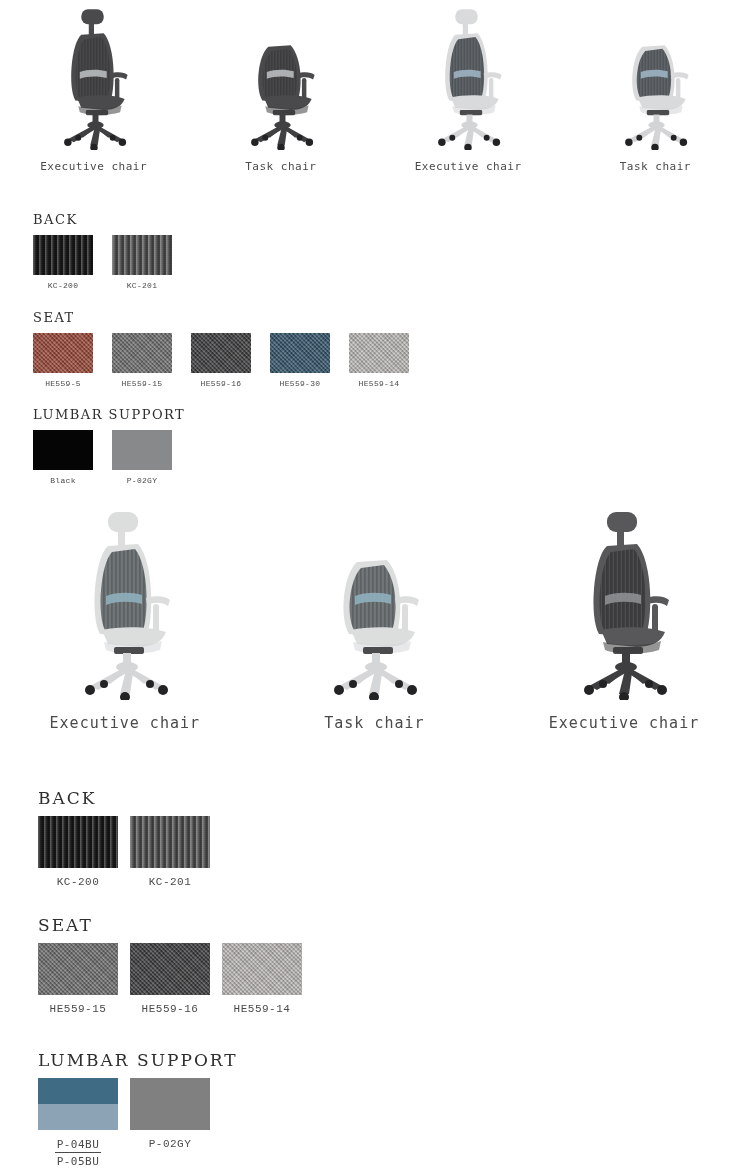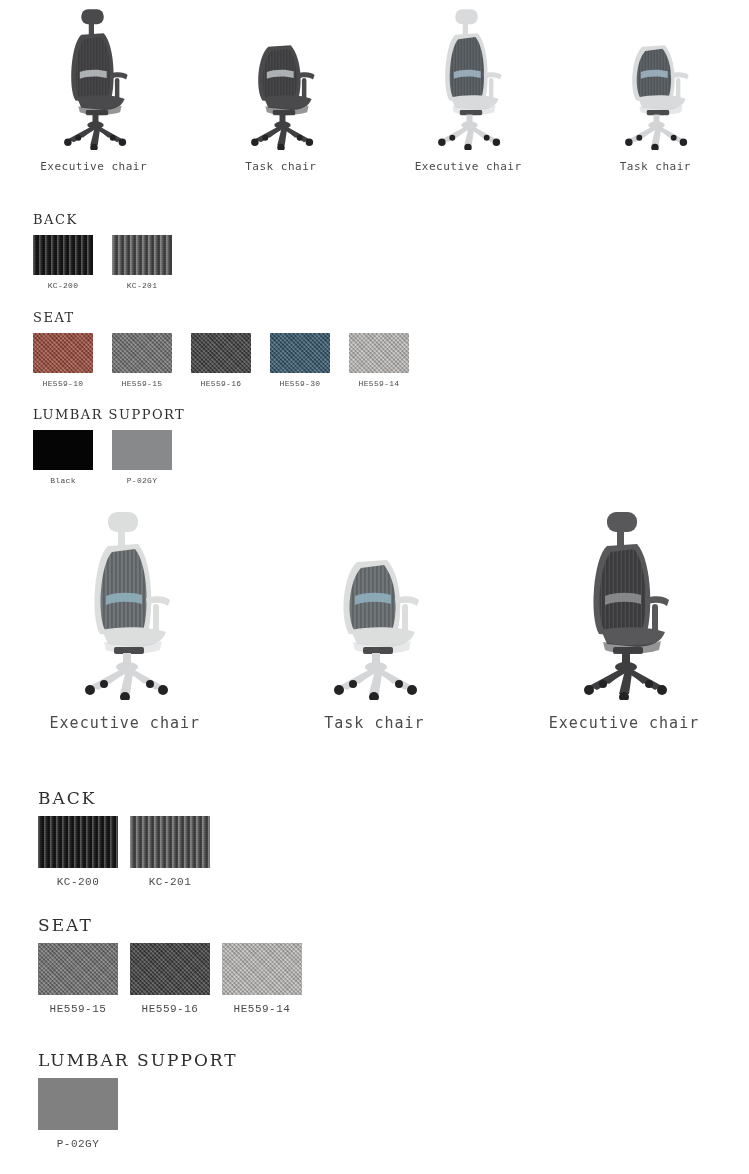--- a/index.html
+++ b/index.html
@@ -308,21 +308,21 @@
           <div class="swatch tex-mesh" style="background-color:#585858"></div>
           <div class="swatch-label">KC-201</div>
         </div>
       </div>
     </div>
   <div class="section g-small" id="sec-seat-top" style="left:33px;top:310px;">
       <div class="section-title">SEAT</div>
      <div class="swatch-strip">
         <div class="swatch-cell">
           <div class="swatch tex-weave" style="background-color:#9c4433"></div>
-          <div class="swatch-label">HE559-10</div>
+          <div class="swatch-label">HE559-5</div>
         </div>
         <div class="swatch-cell">
           <div class="swatch tex-weave" style="background-color:#6e6e6e"></div>
           <div class="swatch-label">HE559-15</div>
         </div>
         <div class="swatch-cell">
           <div class="swatch tex-weave" style="background-color:#38383a"></div>
           <div class="swatch-label">HE559-16</div>
         </div>
         <div class="swatch-cell">
@@ -530,19 +530,29 @@
         <div class="swatch-cell">
           <div class="swatch tex-weave" style="background-color:#c2bfbc"></div>
           <div class="swatch-label">HE559-14</div>
         </div>
       </div>
     </div>
   <div class="section g-large" id="sec-lumbar-bottom" style="left:38px;top:1050px;">
       <div class="section-title">LUMBAR SUPPORT</div>
      <div class="swatch-strip">
         <div class="swatch-cell">
+          <div class="swatch split tex-flat">
+                <div class="half" style="background-color:#3f6b85"></div>
+                <div class="half" style="background-color:#8ca3b6"></div>
+              </div>
+          <div class="label-frac">
+                 <span class="top">P-04BU</span>
+                 <span class="bot">P-05BU</span>
+               </div>
+        </div>
+        <div class="swatch-cell">
           <div class="swatch tex-flat" style="background-color:#808080"></div>
           <div class="swatch-label">P-02GY</div>
         </div>
       </div>
     </div>
 
 </div>
 
 </body></html>

